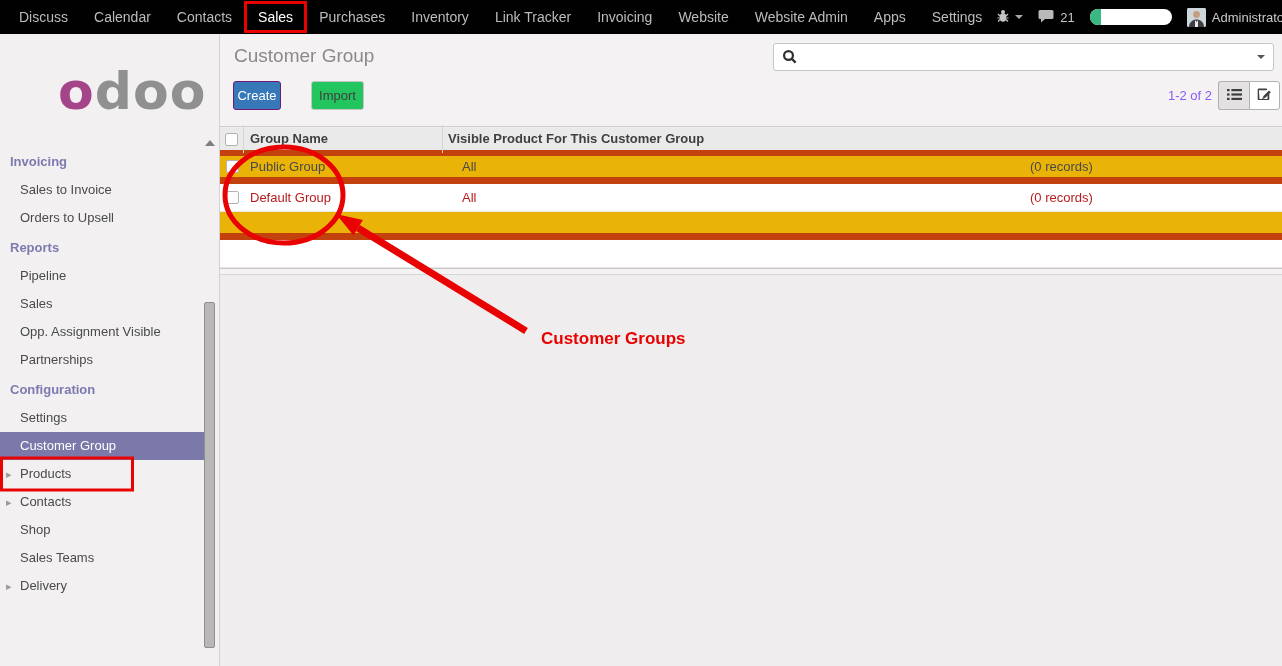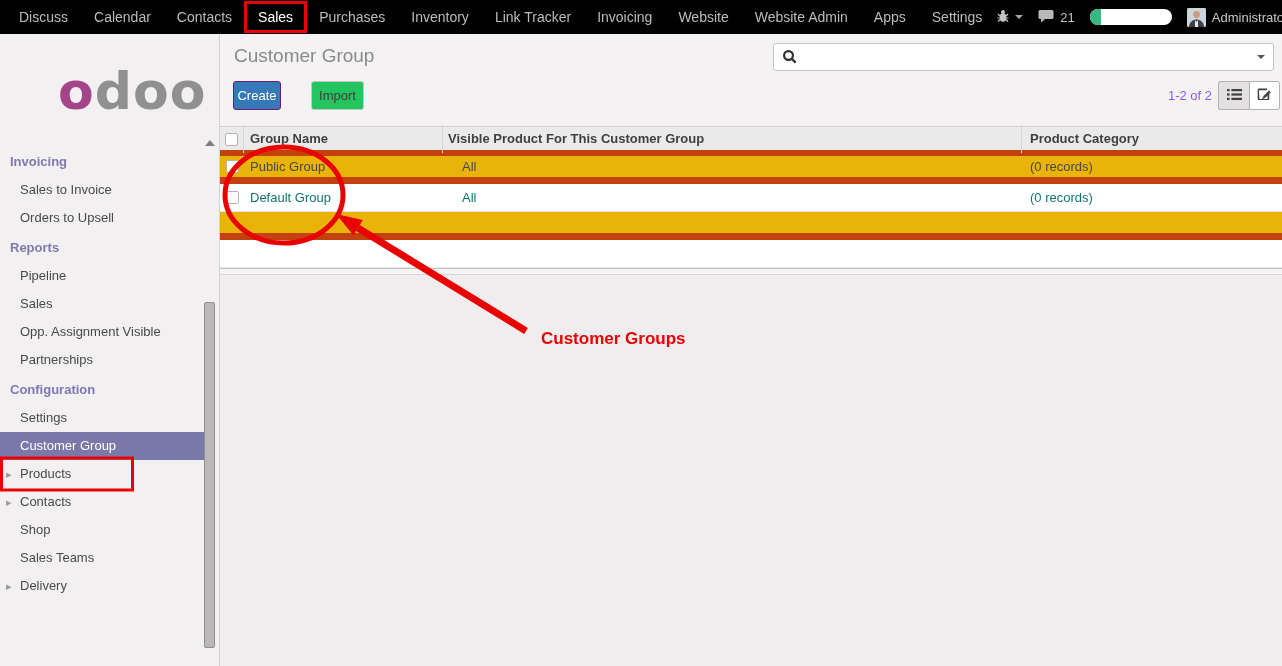--- a/index.html
+++ b/index.html
@@ -72,21 +72,21 @@
   .thead { background:#ebeaea; font-weight:bold; color:#3f3f3f; border-bottom:6px solid #c2410c; }
   .thead .tc { height:28px; line-height:27px; border-right:1px solid #d7d4d4; }
   .thead .tc:last-child { border-right:none; }
   .tc { overflow:hidden; white-space:nowrap; }
   .tc-check { width:24px; display:flex; justify-content:center; align-items:center; }
   .tc-name { width:199px; padding-left:6px; }
   .tc-visible { width:579px; padding-left:5px; }
   .tc-visible.cell { padding-left:19px; }
   .tc-cat { width:260px; padding-left:8px; }
   .r-lav { background:#eab308; border-bottom:7px solid #c2410c; color:#4a4a4a; }
-  .r-white { background:#ffffff; border-bottom:1px solid #e8e6e6; color:#0f766e; }
+  .r-white { background:#ffffff; border-bottom:1px solid #e8e6e6; color:#b91c1c; }
   .checkbox { width:13px; height:13px; background:#fdfdfd; border:1px solid #b3b3b3; border-radius:2px; }
   .table-end { position:absolute; left:0; top:234px; width:1062px; height:7px; background:#f5f3f4;
                border-top:1px solid #c9c6c6; border-bottom:1px solid #d8d5d5; }
   .footer-gray { position:absolute; left:0; top:241px; width:1062px; bottom:0; background:#efeded; }
 
   
   .overlay { position:absolute; left:0; top:0; width:1282px; height:666px; pointer-events:none; z-index:50; }
   .ann-label { position:absolute; left:541px; top:329px; color:#e80202; font-weight:bold;
                font-size:17px; z-index:51; pointer-events:none; white-space:nowrap; }
 </style>
@@ -218,21 +218,20 @@
     </div>
   </div>
 
   <div class="listview">
     <div class="trow thead">
       <div class="tc tc-check">
         <div class="checkbox"></div>
       </div>
       <div class="tc tc-name">Group Name</div>
       <div class="tc tc-visible">Visible Product For This Customer Group</div>
-      <div class="tc tc-cat">Product Category</div>
     </div>
     <div class="trow r-lav">
       <div class="tc tc-check">
         <div class="checkbox"></div>
       </div>
       <div class="tc tc-name">Public Group</div>
       <div class="tc tc-visible cell">All</div>
       <div class="tc tc-cat">(0 records)</div>
     </div>
     <div class="trow r-white">

